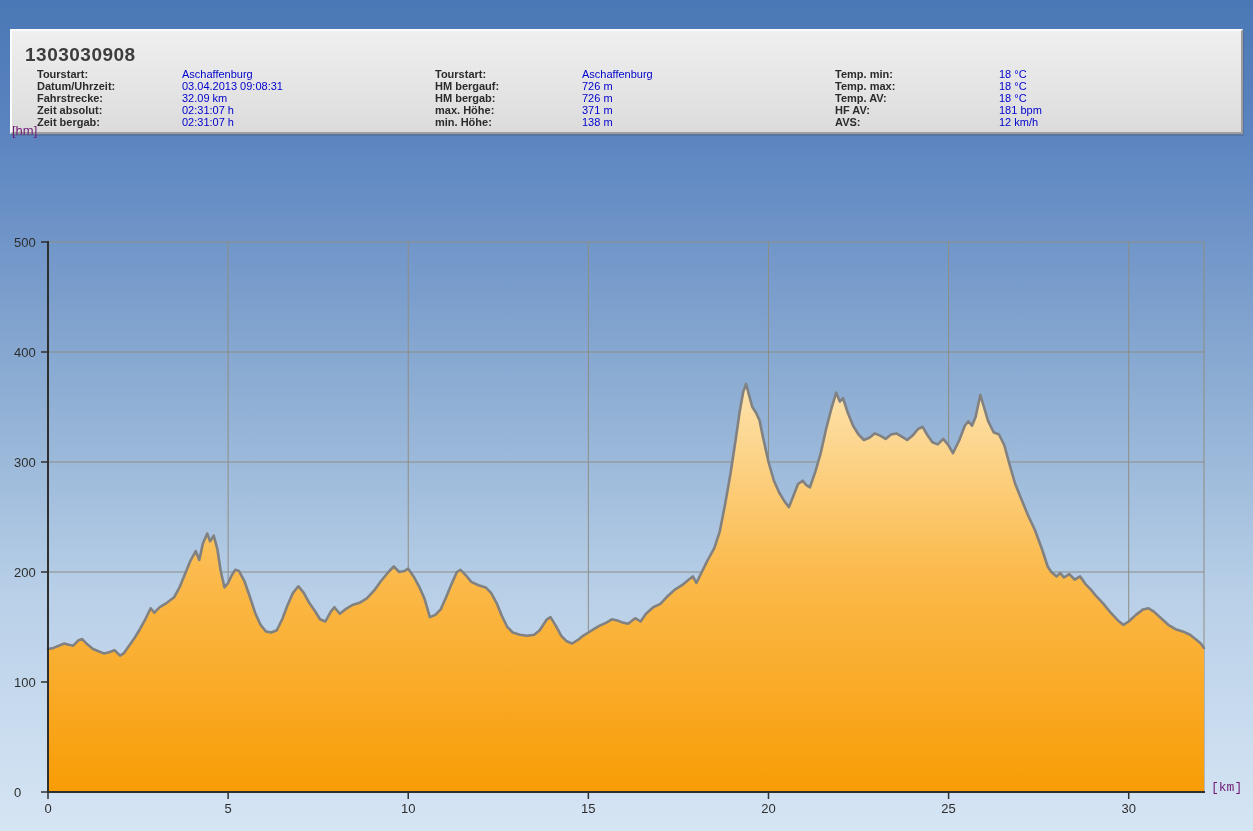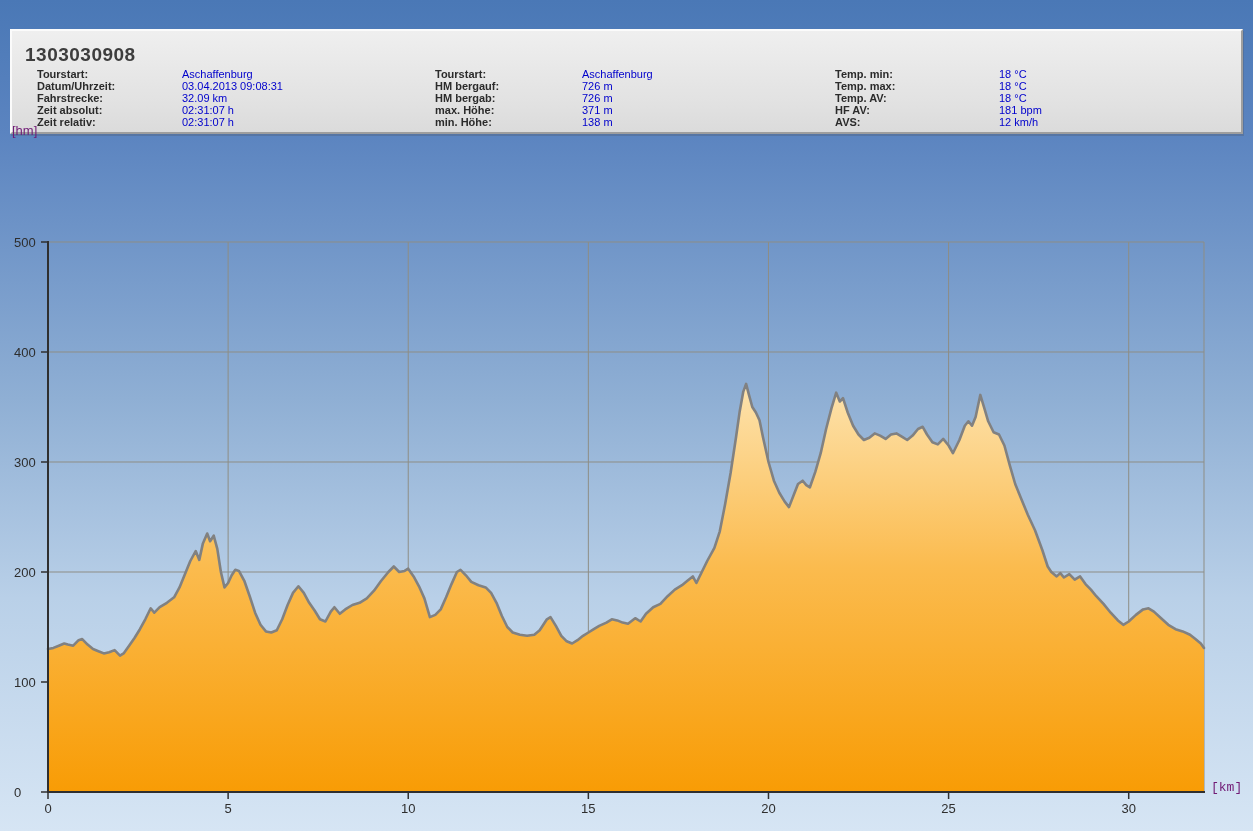--- a/index.html
+++ b/index.html
@@ -51,21 +51,21 @@
       </div>
       <div class="info-row" style="top: 61px;">
         <span class="info-label">Fahrstrecke:</span>
         <span class="info-value">32.09 km</span>
       </div>
       <div class="info-row" style="top: 73px;">
         <span class="info-label">Zeit absolut:</span>
         <span class="info-value">02:31:07 h</span>
       </div>
       <div class="info-row" style="top: 85px;">
-        <span class="info-label">Zeit relativ:</span>
+        <span class="info-label">Zeit bergab:</span>
         <span class="info-value">02:31:07 h</span>
       </div>
     </div>
   <div class="info-col" id="col2">
       <div class="info-row" style="top: 37px;">
         <span class="info-label">Tourstart:</span>
         <span class="info-value">Aschaffenburg</span>
       </div>
       <div class="info-row" style="top: 49px;">
         <span class="info-label">HM bergauf:</span>

